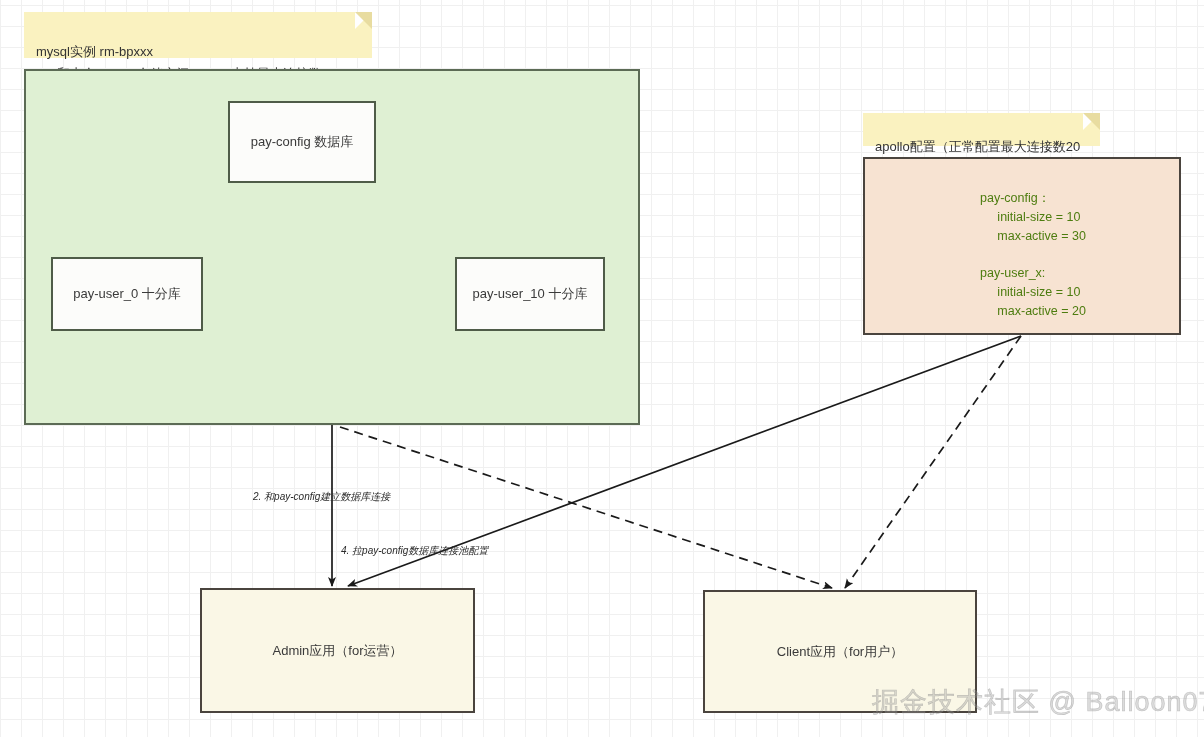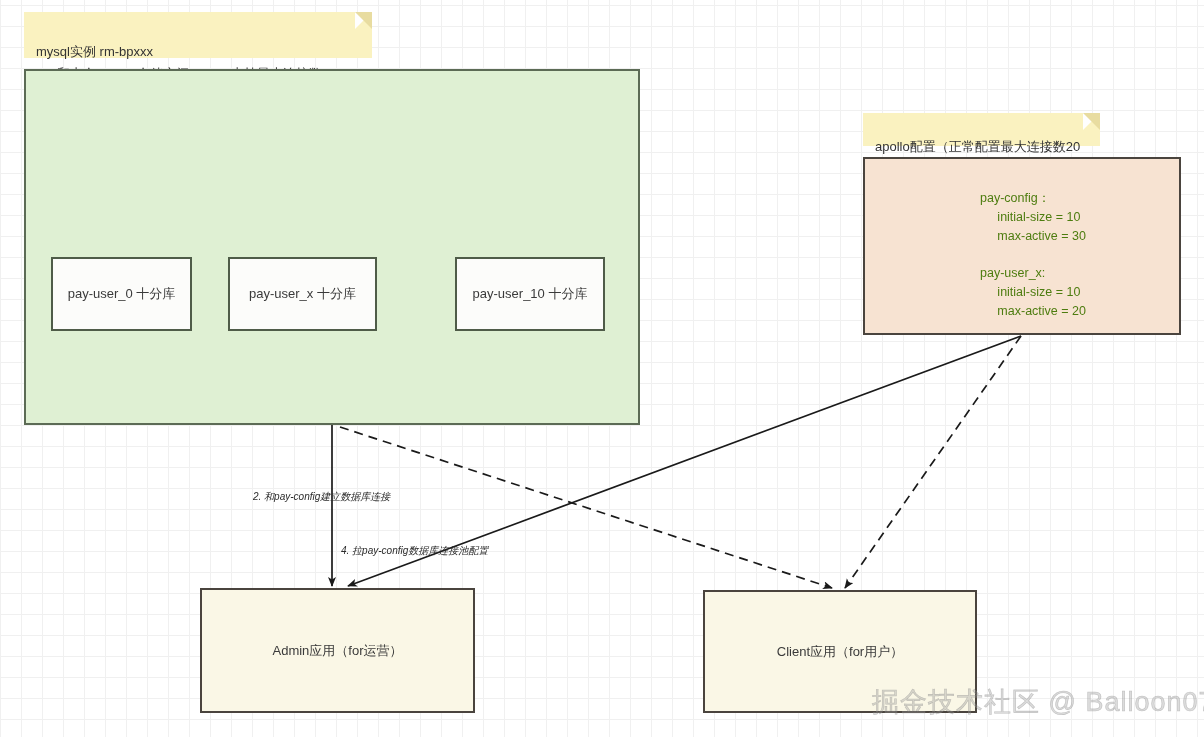--- a/index.html
+++ b/index.html
@@ -112,21 +112,21 @@
     box-sizing: border-box;
     background: #fcfcfa;
     border: 2px solid #4f5c48;
     display: flex;
     align-items: center;
     justify-content: center;
     font-size: 13px;
     color: #3a3a3a;
   }
   #db-pay-config { left: 228px; top: 101px; width: 148px; height: 82px; }
-  #db-user-0     { left: 51px;  top: 257px; width: 141px; height: 74px; }
+  #db-user-0     { left: 51px;  top: 257px; width: 152px; height: 74px; }
   #db-user-x     { left: 228px; top: 257px; width: 149px; height: 74px; }
   #db-user-10    { left: 411px; top: 257px; width: 150px; height: 74px; margin-left: 44px; }
 
   
   .app-box {
     position: absolute;
     box-sizing: border-box;
     background: #faf7e6;
     border: 2px solid #4a443e;
     display: flex;
@@ -198,25 +198,25 @@
 
   <div class="note" id="note-mysql">
     <span>mysql实例  rm-bpxxx
 cpu和内存4c8g，存储空间100g，支持最大连接数6k（追求高可用1w+）</span>
     <span class="fold2"></span>
     <span class="fold"></span>
   </div>
 
   <div class="box" id="green-container"></div>
 
+  <div class="db-box" id="db-pay-config">
+    <span>pay-config 数据库</span>
+  </div>
   <div class="db-box" id="db-user-0">
     <span>pay-user_0  十分库</span>
-  </div>
-  <div class="db-box" id="db-user-x">
-    <span>pay-user_x  十分库</span>
   </div>
   <div class="db-box" id="db-user-10">
     <span>pay-user_10  十分库</span>
   </div>
 
   <div class="note" id="note-apollo">
     <span>apollo配置（正常配置最大连接数20左右）</span>
     <span class="fold2"></span>
     <span class="fold"></span>
   </div>

